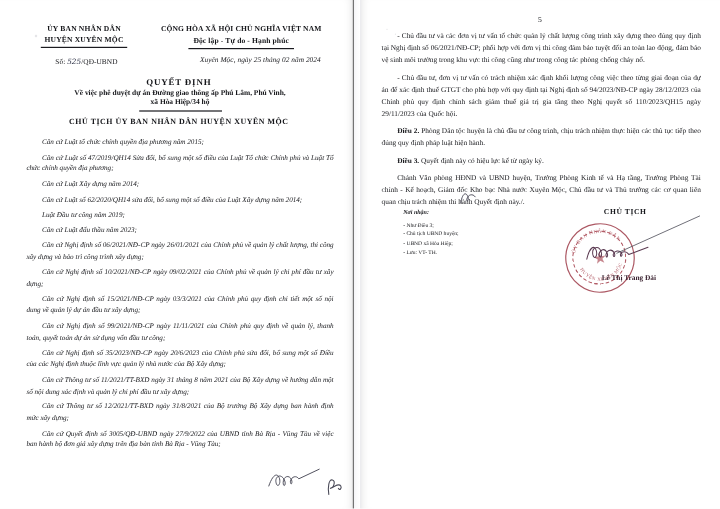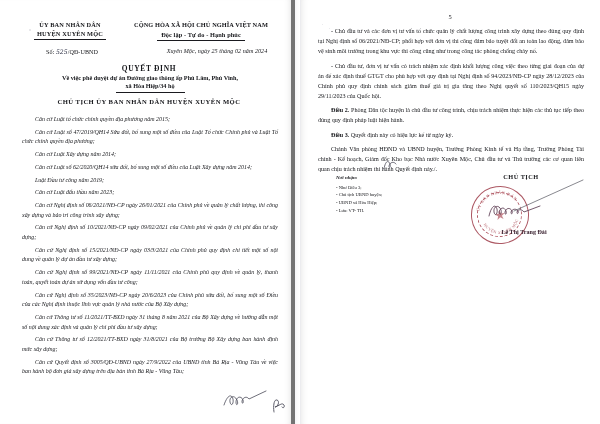--- a/index.html
+++ b/index.html
@@ -21,21 +21,21 @@
   .sheet {
     position: absolute;
     top: 0;
     height: 424px;
     background: #ffffff;
     box-sizing: border-box;
   }
   #sheet-left {
     left: 0;
     width: 295px;
-    border-right: 4px solid #737373;
+    border-right: 1px solid #737373;
     box-shadow: inset -6px 0 9px -8px rgba(0,0,0,0.22);
   }
   #sheet-right {
     left: 300px;
     width: 300px;
     border-left: 1px solid #ececef;
     box-shadow: inset 7px 0 10px -9px rgba(0,0,0,0.18);
   }
   .gutter {
     position: absolute;

